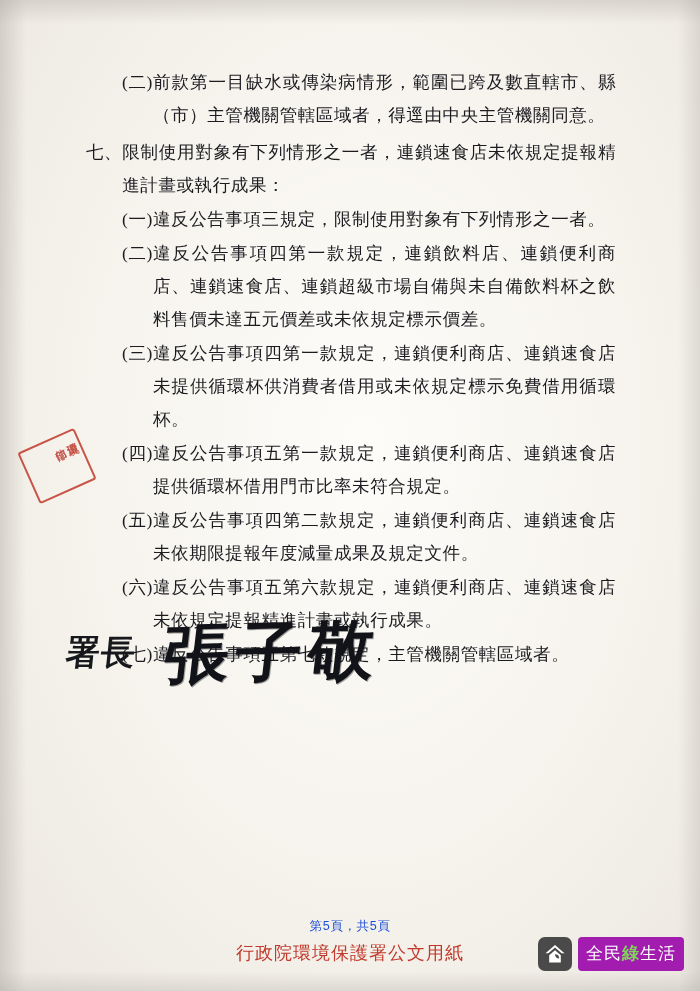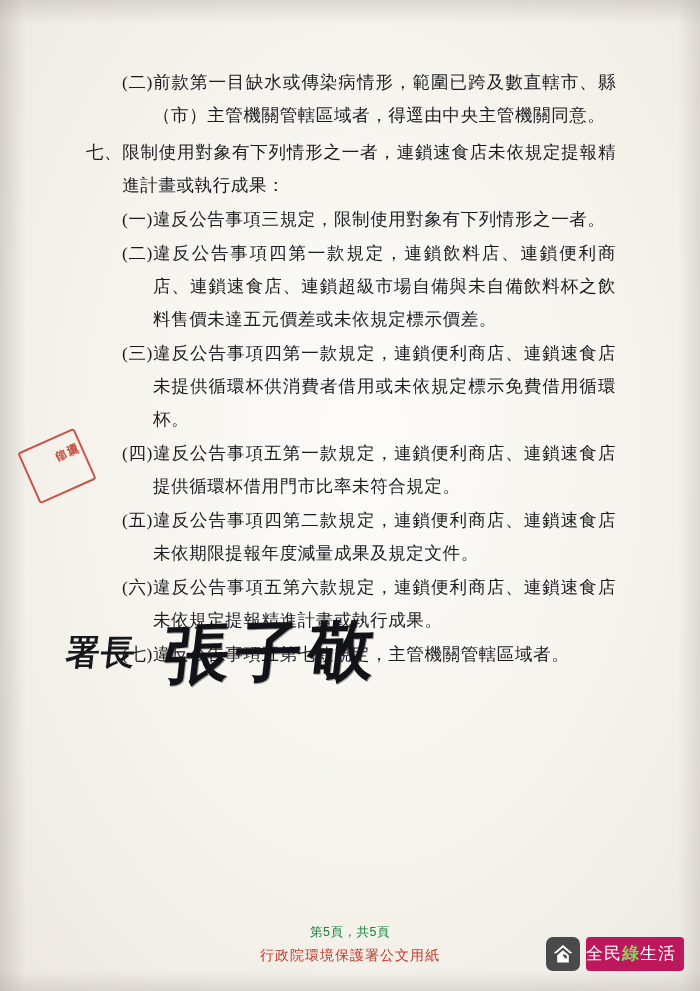--- a/index.html
+++ b/index.html
@@ -135,27 +135,27 @@
   
   .footer {
     position: absolute;
     left: 0;
     right: 0;
     bottom: 26px;
     text-align: center;
   }
   .footer .pageno {
     font-size: 12.5px;
-    color: #15803d;
+    color: #1d4ed8;
     letter-spacing: 0.5px;
     margin-bottom: 6px;
-    font-family: Liberation Sans, sans-serif;
+    font-family: Liberation Mono, monospace;
   }
   .footer .org {
-    font-size: 14px;
+    font-size: 18px;
     color: #c0392b;
     letter-spacing: 1px;
     font-family: Liberation Serif, serif;
   }
 
   
   .badge {
     position: absolute;
     right: 16px;
     bottom: 20px;
@@ -167,25 +167,25 @@
     width: 34px;
     height: 34px;
     border-radius: 7px;
     background: #4a4a4a;
     display: flex;
     align-items: center;
     justify-content: center;
   }
   .badge .logo svg { display: block; }
   .badge .wordmark {
-    background: #be185d;
+    background: #a21caf;
     color: #ffffff;
     font-size: 17px;
     letter-spacing: 1px;
-    padding: 5px 8px 6px 0;
+    padding: 5px 8px 6px 8px;
     border-radius: 4px;
     font-family: Liberation Mono, monospace;
     display: flex;
     align-items: center;
   }
   .badge .wordmark .accent {
     color: #7ed957;
     font-weight: 700;
   }
 </style>

